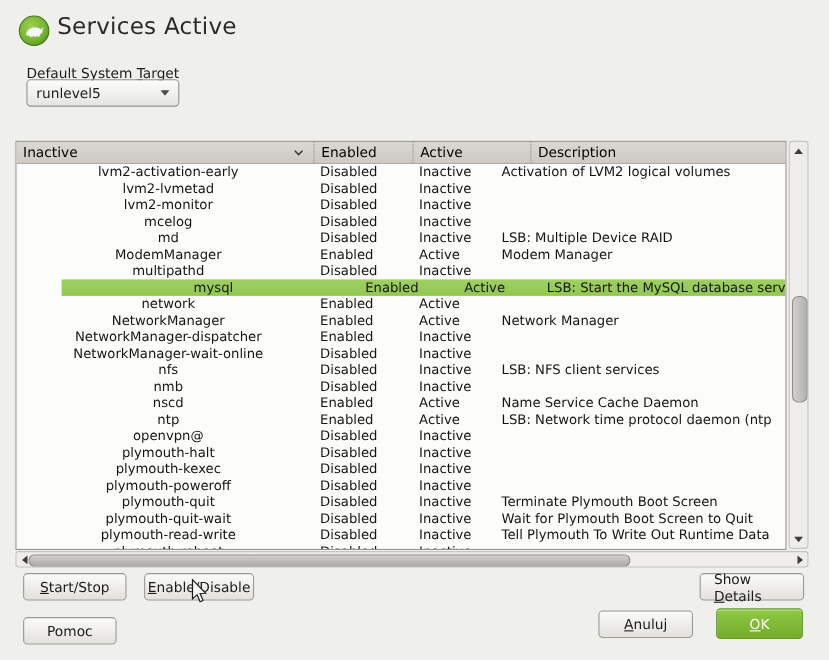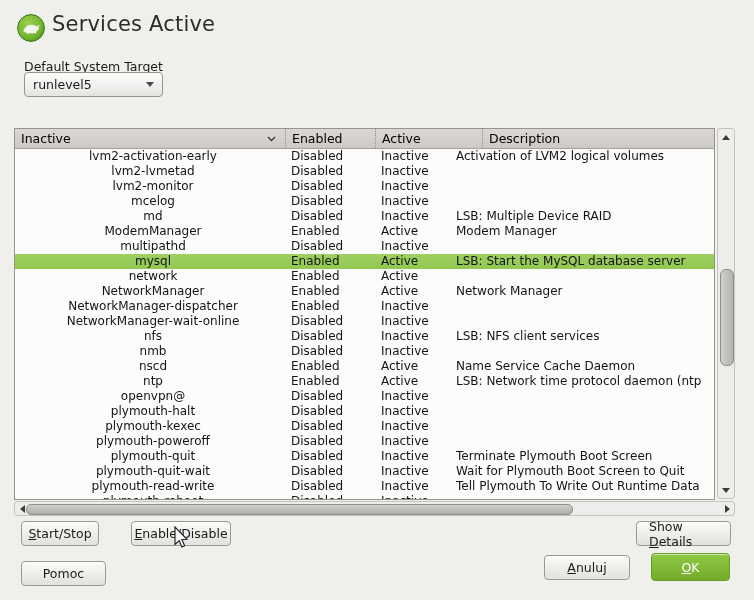--- a/index.html
+++ b/index.html
@@ -26,21 +26,21 @@
   .hcell{display:flex;align-items:center;box-sizing:border-box;padding-left:6px;white-space:nowrap;overflow:hidden;}
   .hcell + .hcell{border-left:1px dotted #8f8d89;}
   .h-service{width:270px;}
   .h-enabled{width:90px;}
   .h-active{width:75px;}
   .h-desc{flex:1;margin-left:32px;}
   .sortglyph{margin-left:auto;margin-right:9px;display:flex;align-items:center;}
 
   .tbody{font-size:12px;color:#141414;}
   .trow{display:flex;height:15px;line-height:15px;white-space:nowrap;}
-  .trow.selected{background:linear-gradient(180deg,#9fd062,#92c751);}
+  .trow.selected{background:linear-gradient(180deg,#9fd062,#92c751);margin-left:41px;}
   .cell{box-sizing:border-box;padding-left:6px;overflow:hidden;}
   .cell.service{width:270px;text-align:center;}
   .cell.enabled{width:90px;}
   .cell.active{width:75px;}
   .cell.desc{flex:1;}
 
   
   .vscroll{position:absolute;left:717px;top:128px;width:18px;height:371px;box-sizing:border-box;
            background:#eeedeb;border:1px solid #c6c4bf;border-radius:3px;}
   .vscroll .sb-btn{position:absolute;left:0;width:16px;height:14px;display:flex;align-items:center;justify-content:center;}
@@ -58,21 +58,21 @@
   .tri.down{border-left:4px solid transparent;border-right:4px solid transparent;border-top:5px solid #3c3c3a;}
   .tri.left{border-top:4px solid transparent;border-bottom:4px solid transparent;border-right:5px solid #3c3c3a;}
   .tri.right{border-top:4px solid transparent;border-bottom:4px solid transparent;border-left:5px solid #3c3c3a;}
 
   
   .btn{position:absolute;height:25px;box-sizing:border-box;border:1px solid #9b9993;border-radius:4px;
        background:linear-gradient(180deg,#fbfbfa,#e3e1dc);font-size:12.5px;color:#1b1b1b;
        display:flex;align-items:center;justify-content:center;padding:0 12px;
        font-family:"DejaVu Sans","Liberation Sans",sans-serif;box-shadow:0 1px 0 rgba(255,255,255,.6) inset;}
   .btn u{text-decoration:underline;}
-  #btn-start{left:21px;top:521px;width:78px;}
+  #btn-start{left:21px;top:521px;width:94px;}
   #btn-enable{left:131px;top:521px;width:100px;}
   #btn-details{left:636px;top:521px;width:95px;}
   #btn-help{left:21px;top:561px;width:85px;}
   #btn-cancel{left:544px;top:555px;width:86px;}
   #btn-ok{left:651px;top:553px;width:79px;height:28px;border:1px solid #679a29;
           background:linear-gradient(180deg,#90c945,#73ac29);color:#fff;}
 
   .cursor{position:absolute;left:172px;top:526px;width:16px;height:24px;pointer-events:none;}
 </style>
 </head>

